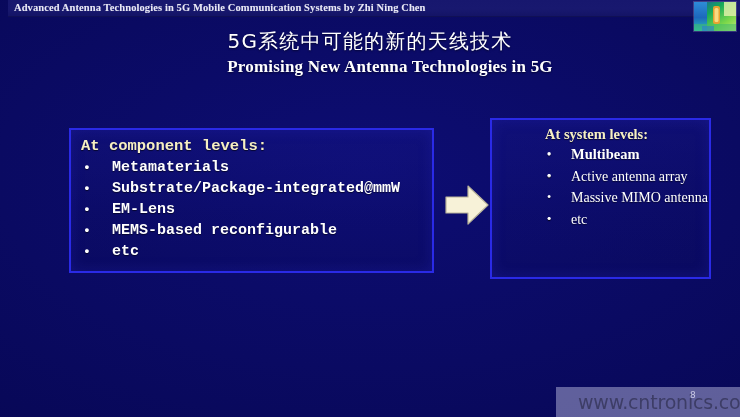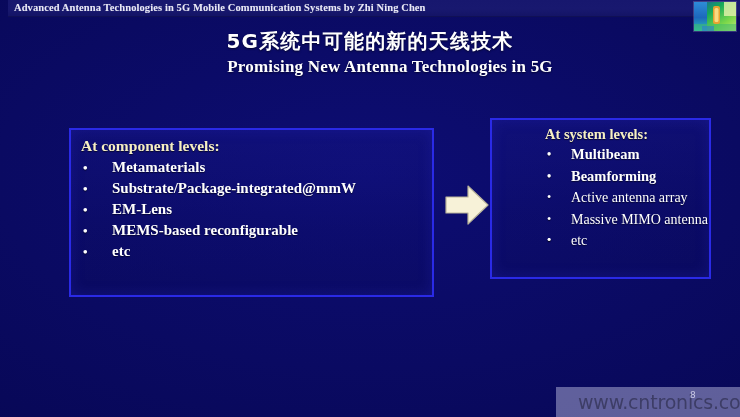--- a/index.html
+++ b/index.html
@@ -52,21 +52,21 @@
   }
   #logo-thumb svg { display: block; }
 
   
   #title-cn {
     position: absolute;
     left: 0; top: 28px;
     width: 740px;
     text-align: center;
     font-size: 20px;
-    font-weight: bold;
+    font-weight: normal;
     color: #ffffff;
     font-family: "DejaVu Sans", "Liberation Sans", sans-serif;
     letter-spacing: 1.2px;
     text-shadow: 0 1px 2px rgba(0,0,0,0.55);
   }
   #title-en {
     position: absolute;
     left: 0; top: 57px;
     width: 740px;
     text-align: center;
@@ -83,21 +83,22 @@
     position: absolute;
     box-sizing: border-box;
     border: 2px solid #2a2ae6;
     background: linear-gradient(180deg, rgba(26,26,150,0.30) 0%, rgba(14,14,110,0.22) 60%, rgba(10,10,90,0.18) 100%);
     box-shadow: inset 0 0 14px rgba(40,40,190,0.30);
   }
   #box-component {
     left: 69px;
     top: 128px;
     width: 365px;
-    height: 169px;
+    height: 145px;
+    font-family: Liberation Mono, monospace;
   }
   #box-system {
     left: 490px;
     top: 118px;
     width: 221px;
     height: 161px;
     padding-left: 44px;
   }
 
   .box-heading {
@@ -268,21 +269,20 @@
 
   <div id="box-system" class="content-box">
     <div class="box-heading">At system levels:</div>
     <ul class="bullets" id="list-system">
       <li class="strong">
         <span class="bullet-dot">•</span>
         <span>Multibeam</span>
       </li>
       <li class="strong">
         <span class="bullet-dot">•</span>
-        <span>Beamforming</span>
       </li>
       <li>
         <span class="bullet-dot">•</span>
         <span>Active antenna array</span>
       </li>
       <li>
         <span class="bullet-dot">•</span>
         <span>Massive MIMO antenna</span>
       </li>
       <li>

